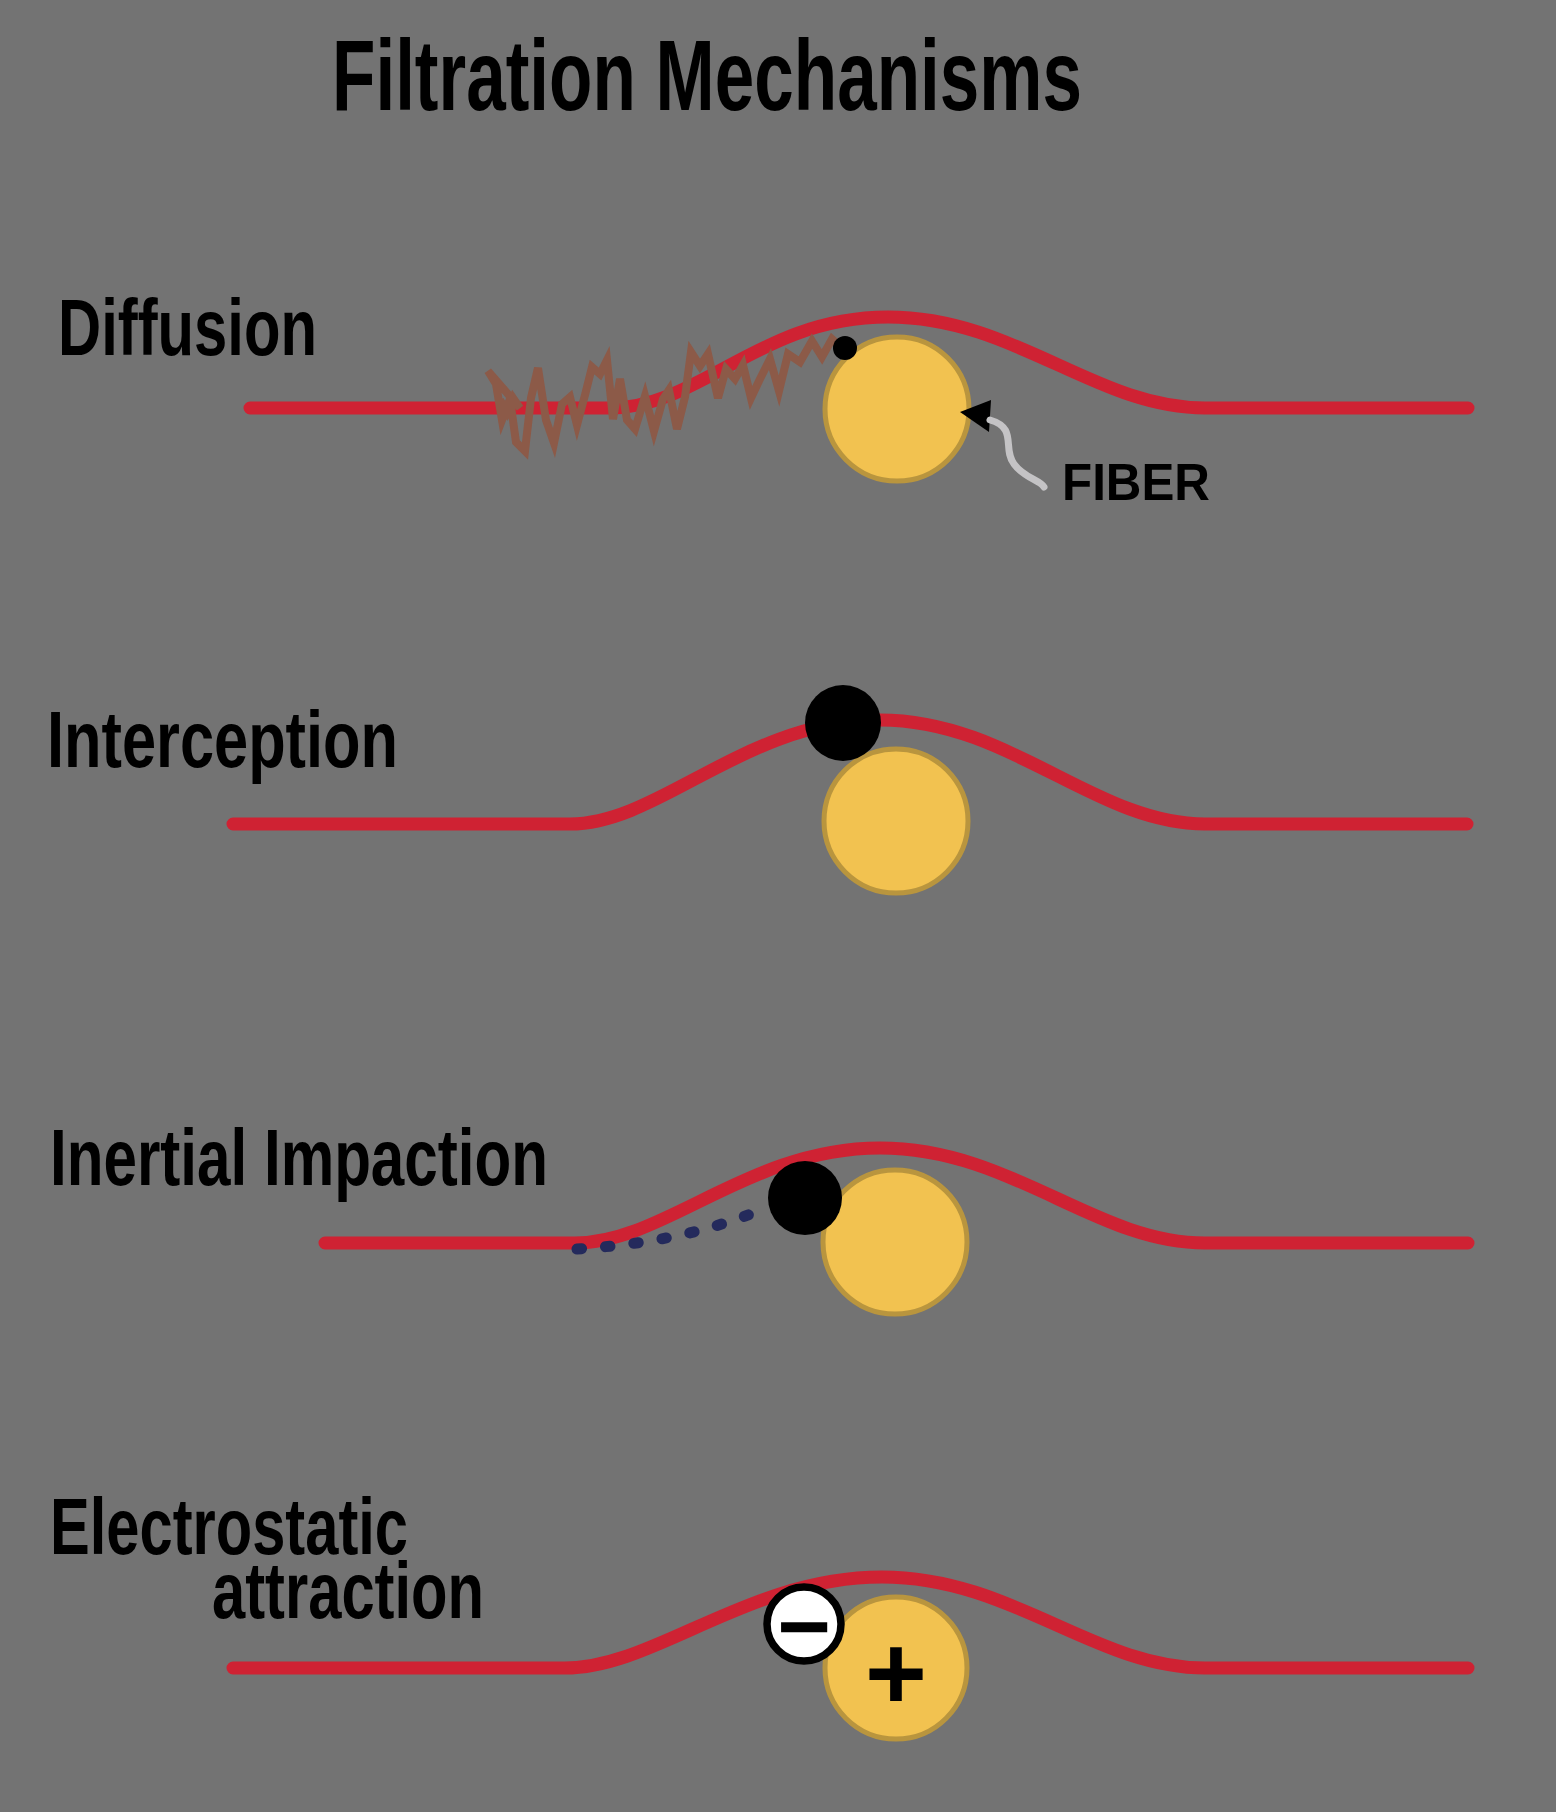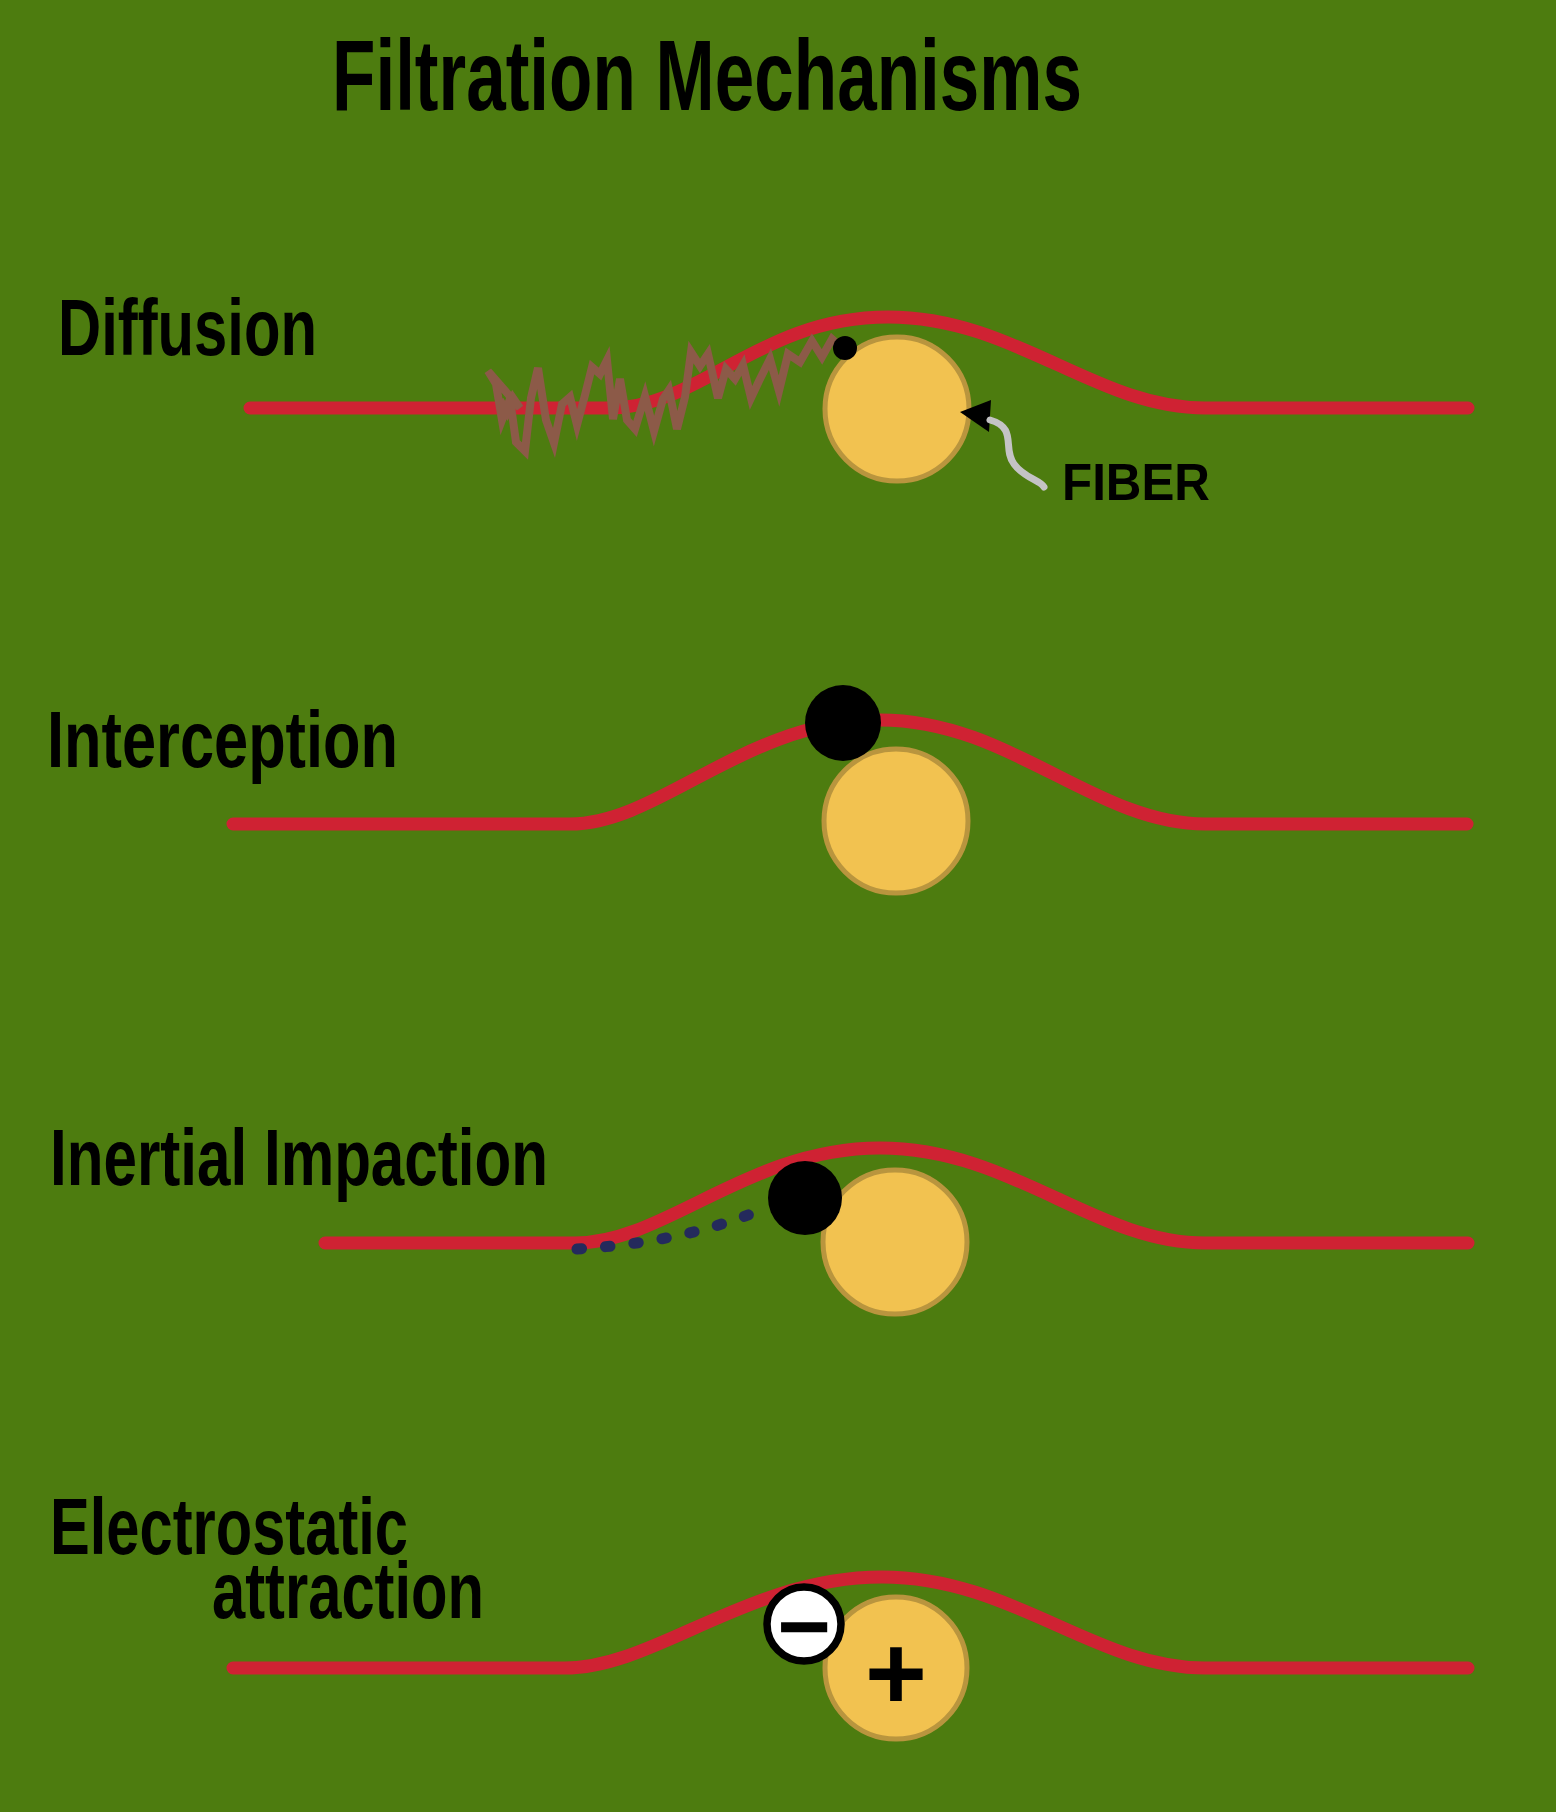--- a/index.html
+++ b/index.html
@@ -1,16 +1,16 @@
 <!DOCTYPE html>
 <html style="--streamline-red: #CF2233; --fiber-fill: #F2C250; --fiber-stroke: #B9953E; --particle-black: #000000; --brownian-brown: #8C5A48; --trajectory-navy: #242A5C; --leader-gray: #C4C3C5; --text-black: #000000;"><head>
 <meta charset="utf-8">
 <style>
   html,body{margin:0;padding:0;background:#ffffff;}
-  .page{width:1556px;height:1812px;background:#4d7c0f;position:relative;overflow:hidden;}
+  .page{width:1556px;height:1812px;background:#737373;position:relative;overflow:hidden;}
   svg{display:block;}
   .lbl{font-family:"Liberation Sans",sans-serif;font-weight:bold;fill:var(--text-black,#000);}
   .title{font-size:100px;}
   .section-label{font-size:80px;}
   .fiber-label{font-size:52px;}
   .charge{font-family:"Liberation Sans",sans-serif;font-weight:bold;fill:#000;}
   .streamline{fill:none;stroke:var(--streamline-red,#CF2233);stroke-width:13;stroke-linecap:round;}
   .fiber{fill:var(--fiber-fill,#F2C250);stroke:var(--fiber-stroke,#B9953E);stroke-width:5;}
   .particle{fill:var(--particle-black,#000);}
   .brownian{fill:none;stroke:var(--brownian-brown,#8C5A48);stroke-width:8;stroke-linejoin:miter;}

